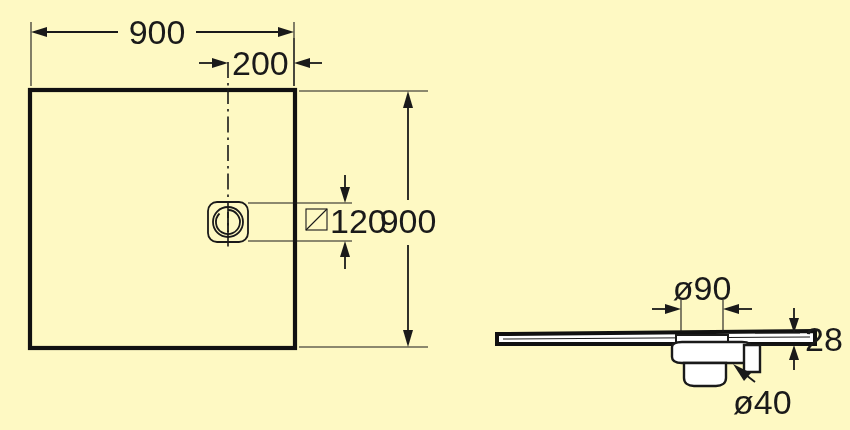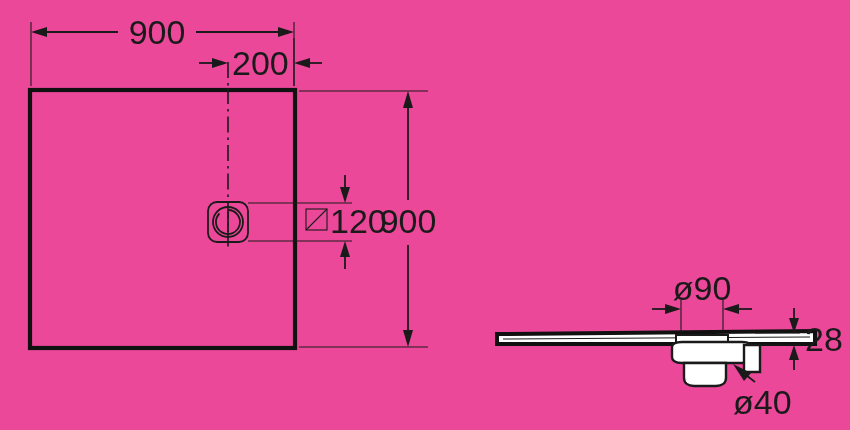--- a/index.html
+++ b/index.html
@@ -7,21 +7,21 @@
     padding: 0;
     background: #ffffff;
   }
   body {
     font-family: "Liberation Sans", sans-serif;
   }
   #drawing-root {
     position: relative;
     width: 850px;
     height: 430px;
-    background: #ec4899;
+    background: #fef9c3;
     overflow: hidden;
   }
   #drawing-svg {
     position: absolute;
     left: 0;
     top: 0;
     width: 850px;
     height: 430px;
     display: block;
   }

